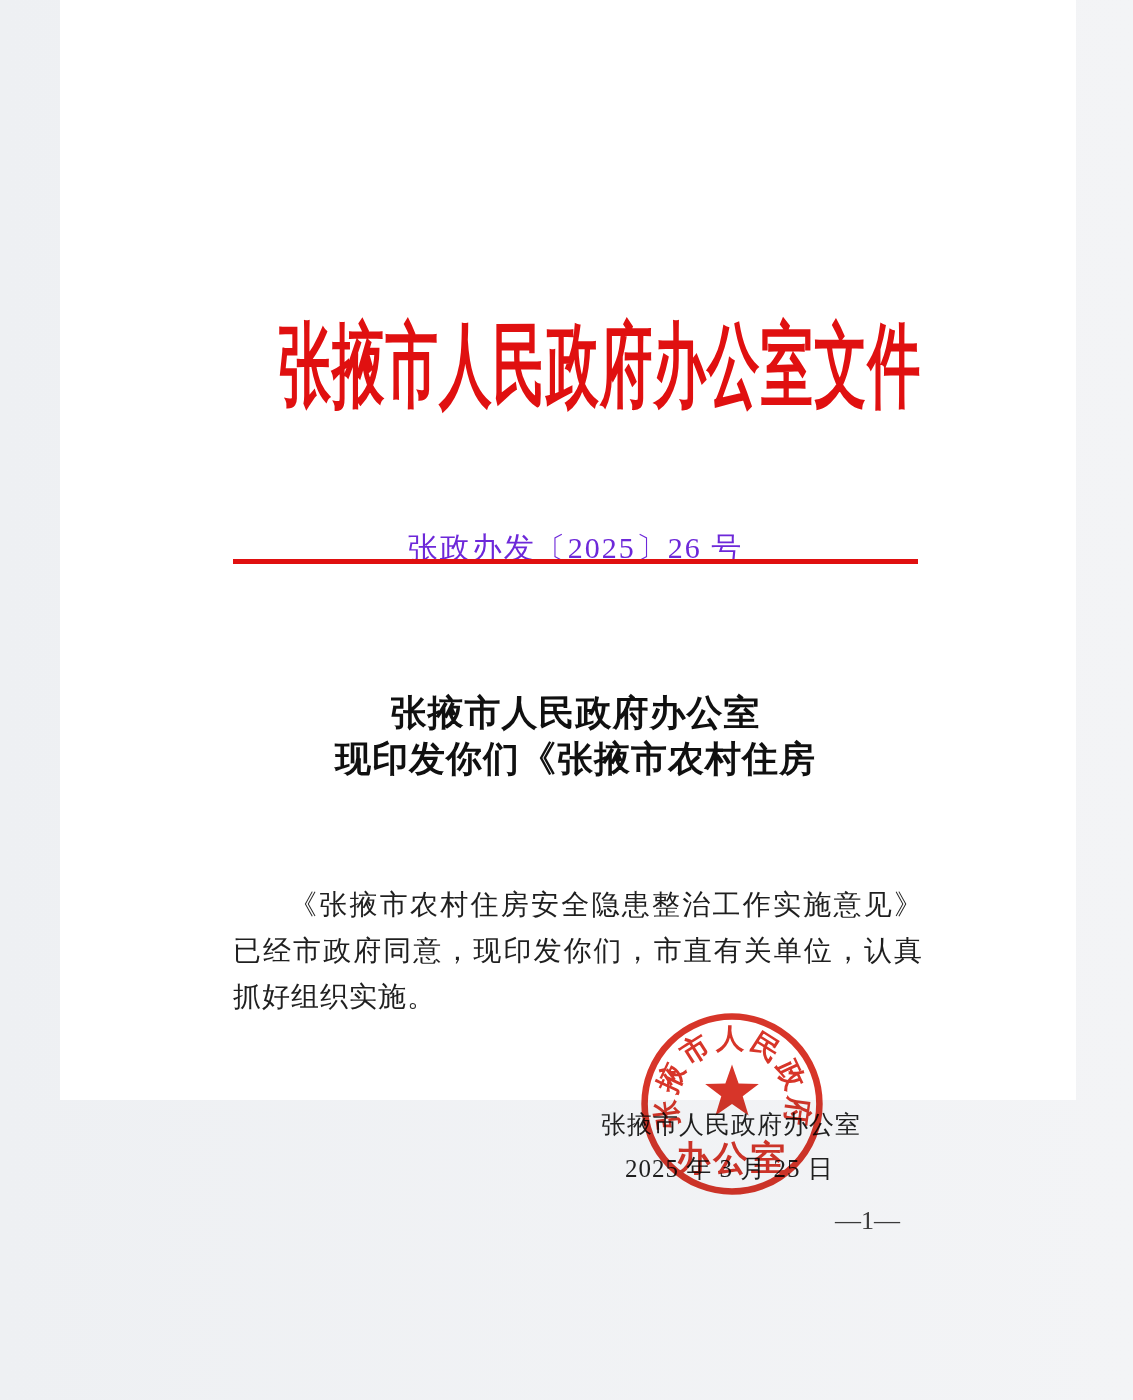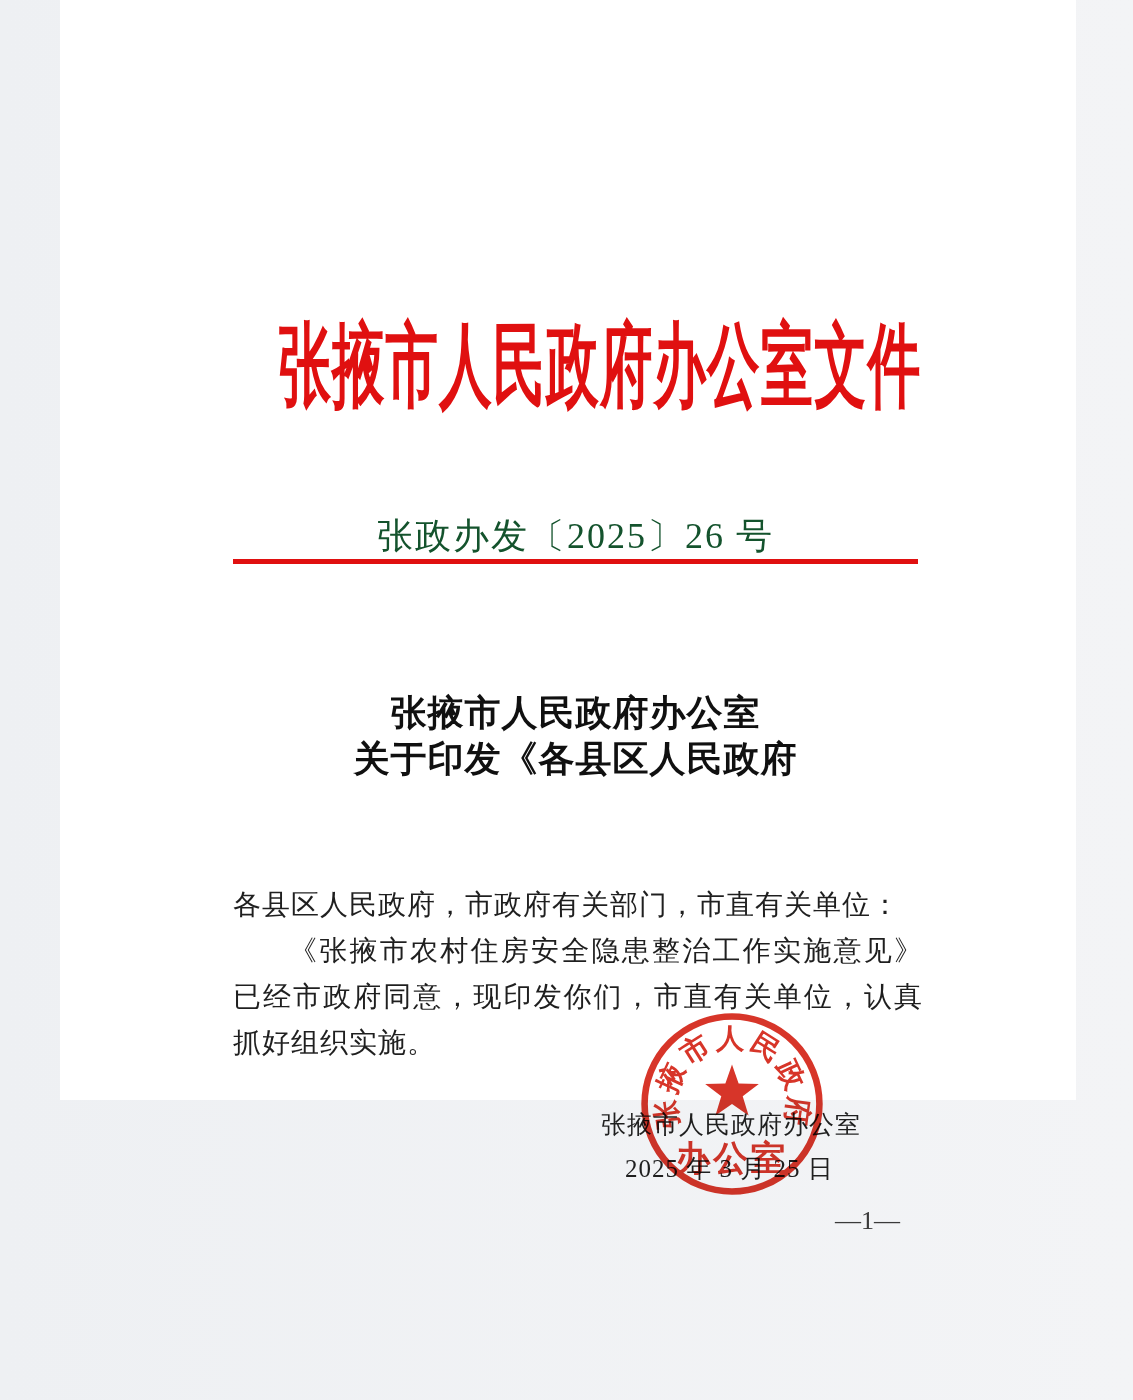--- a/index.html
+++ b/index.html
@@ -33,27 +33,27 @@
     line-height: 100px;
     font-weight: bold;
     color: #e01010;
     white-space: nowrap;
     transform: scaleX(0.57);
     transform-origin: 50% 50%;
     letter-spacing: 2px;
   }
   .doc-number {
     position: absolute;
-    top: 512px;
+    top: 528px;
     left: 173px;
     width: 685px;
     text-align: center;
-    font-size: 36px;
+    font-size: 30px;
     letter-spacing: 2px;
-    color: #14532d;
+    color: #6d28d9;
   }
   .red-rule {
     position: absolute;
     top: 559px;
     left: 173px;
     width: 685px;
     height: 5px;
     background: #e01010;
   }
   .doc-title {
@@ -129,25 +129,24 @@
   <div class="page">
 
     <div class="red-header">张掖市人民政府办公室文件</div>
 
     <div class="doc-number">张政办发〔2025〕26 号</div>
 
     <div class="red-rule"></div>
 
     <div class="doc-title">
       <div>张掖市人民政府办公室</div>
-      <div>关于印发《各县区人民政府</div>
+      <div>现印发你们《张掖市农村住房</div>
     </div>
 
     <div class="body-text">
-      <p class="greeting">各县区人民政府，市政府有关部门，市直有关单位：</p>
       <p class="para">《张掖市农村住房安全隐患整治工作实施意见》已经市政府同意，现印发你们，市直有关单位，认真抓好组织实施。</p>
     </div>
 
     <div class="signature">张掖市人民政府办公室</div>
 
     <div class="date">2025 年 3 月 25 日</div>
 
     <div class="page-number">—1—</div>
 
     <svg class="seal" viewBox="0 0 200 200">

